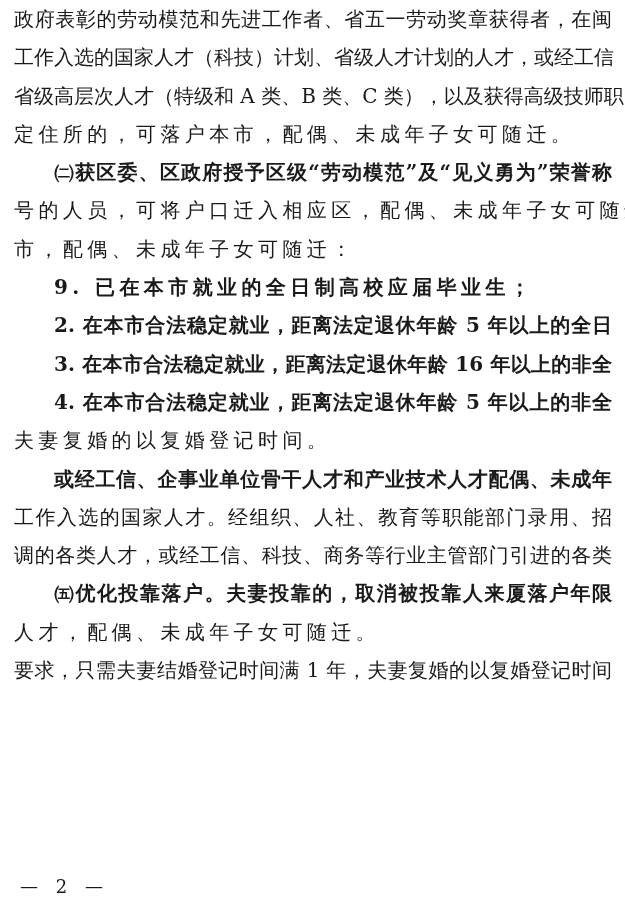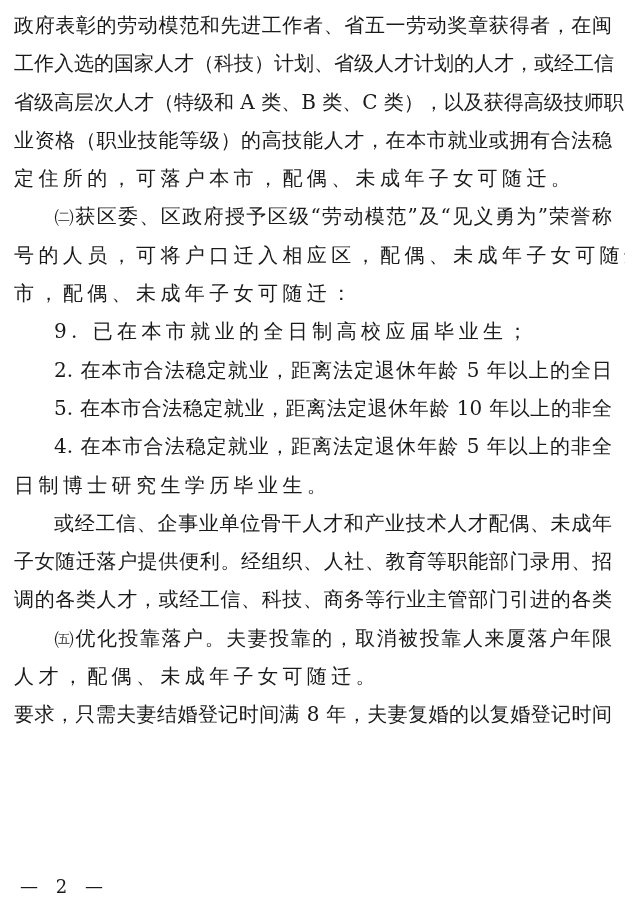--- a/index.html
+++ b/index.html
@@ -11,76 +11,76 @@
     width: 625px;
     height: 913px;
     overflow: hidden;
     position: relative;
     font-family: "DejaVu Serif", "Liberation Serif", serif;
     color: #1a1a1a;
   }
   .page {
     position: absolute;
     left: 14px;
-    top: 6px;
+    top: 0;
     width: 598px;
   }
   .line {
     height: 38.3px;
     line-height: 38.3px;
     font-size: 20px;
     white-space: nowrap;
     text-align: justify;
     text-align-last: justify;
     letter-spacing: 0px;
   }
   .line.last {
     text-align-last: left;
     letter-spacing: 4.4px;
   }
   .line.indent {
     padding-left: 40px;
+    font-weight: bold;
   }
   .page-number {
     position: absolute;
     left: 20px;
     top: 876px;
     font-size: 18px;
     letter-spacing: 6px;
     font-family: "DejaVu Serif", "Liberation Serif", serif;
     color: #1a1a1a;
   }
 </style>
 </head>
 <body>
 
 <div class="page">
 
   <div class="line">政府表彰的劳动模范和先进工作者、省五一劳动奖章获得者，在闽</div>
   <div class="line">工作入选的国家人才（科技）计划、省级人才计划的人才，或经工信</div>
   <div class="line">省级高层次人才（特级和 A 类、B 类、C 类），以及获得高级技师职</div>
-  <div class="line">业资格（职业技能等级）的高技能人才，在本市就业或拥有合法稳</div>
   <div class="line last">定住所的，可落户本市，配偶、未成年子女可随迁。</div>
 
   <div class="line indent">㈡获区委、区政府授予区级“劳动模范”及“见义勇为”荣誉称</div>
   <div class="line last">号的人员，可将户口迁入相应区，配偶、未成年子女可随迁。</div>
 
   <div class="line last">市，配偶、未成年子女可随迁：</div>
 
   <div class="line indent last">9. 已在本市就业的全日制高校应届毕业生；</div>
 
   <div class="line indent">2. 在本市合法稳定就业，距离法定退休年龄 5 年以上的全日</div>
 
-  <div class="line indent">5. 在本市合法稳定就业，距离法定退休年龄 10 年以上的非全</div>
+  <div class="line indent">3. 在本市合法稳定就业，距离法定退休年龄 16 年以上的非全</div>
 
   <div class="line indent">4. 在本市合法稳定就业，距离法定退休年龄 5 年以上的非全</div>
-  <div class="line last">日制博士研究生学历毕业生。</div>
+  <div class="line last">夫妻复婚的以复婚登记时间。</div>
 
   <div class="line indent">或经工信、企事业单位骨干人才和产业技术人才配偶、未成年</div>
-  <div class="line">子女随迁落户提供便利。经组织、人社、教育等职能部门录用、招</div>
+  <div class="line">工作入选的国家人才。经组织、人社、教育等职能部门录用、招</div>
   <div class="line">调的各类人才，或经工信、科技、商务等行业主管部门引进的各类</div>
   <div class="line indent">㈤优化投靠落户。夫妻投靠的，取消被投靠人来厦落户年限</div>
 
   <div class="line last">人才，配偶、未成年子女可随迁。</div>
-  <div class="line">要求，只需夫妻结婚登记时间满 8 年，夫妻复婚的以复婚登记时间</div>
+  <div class="line">要求，只需夫妻结婚登记时间满 1 年，夫妻复婚的以复婚登记时间</div>
 </div>
 
 <div class="page-number">— 2 —</div>
 
 </body></html>

